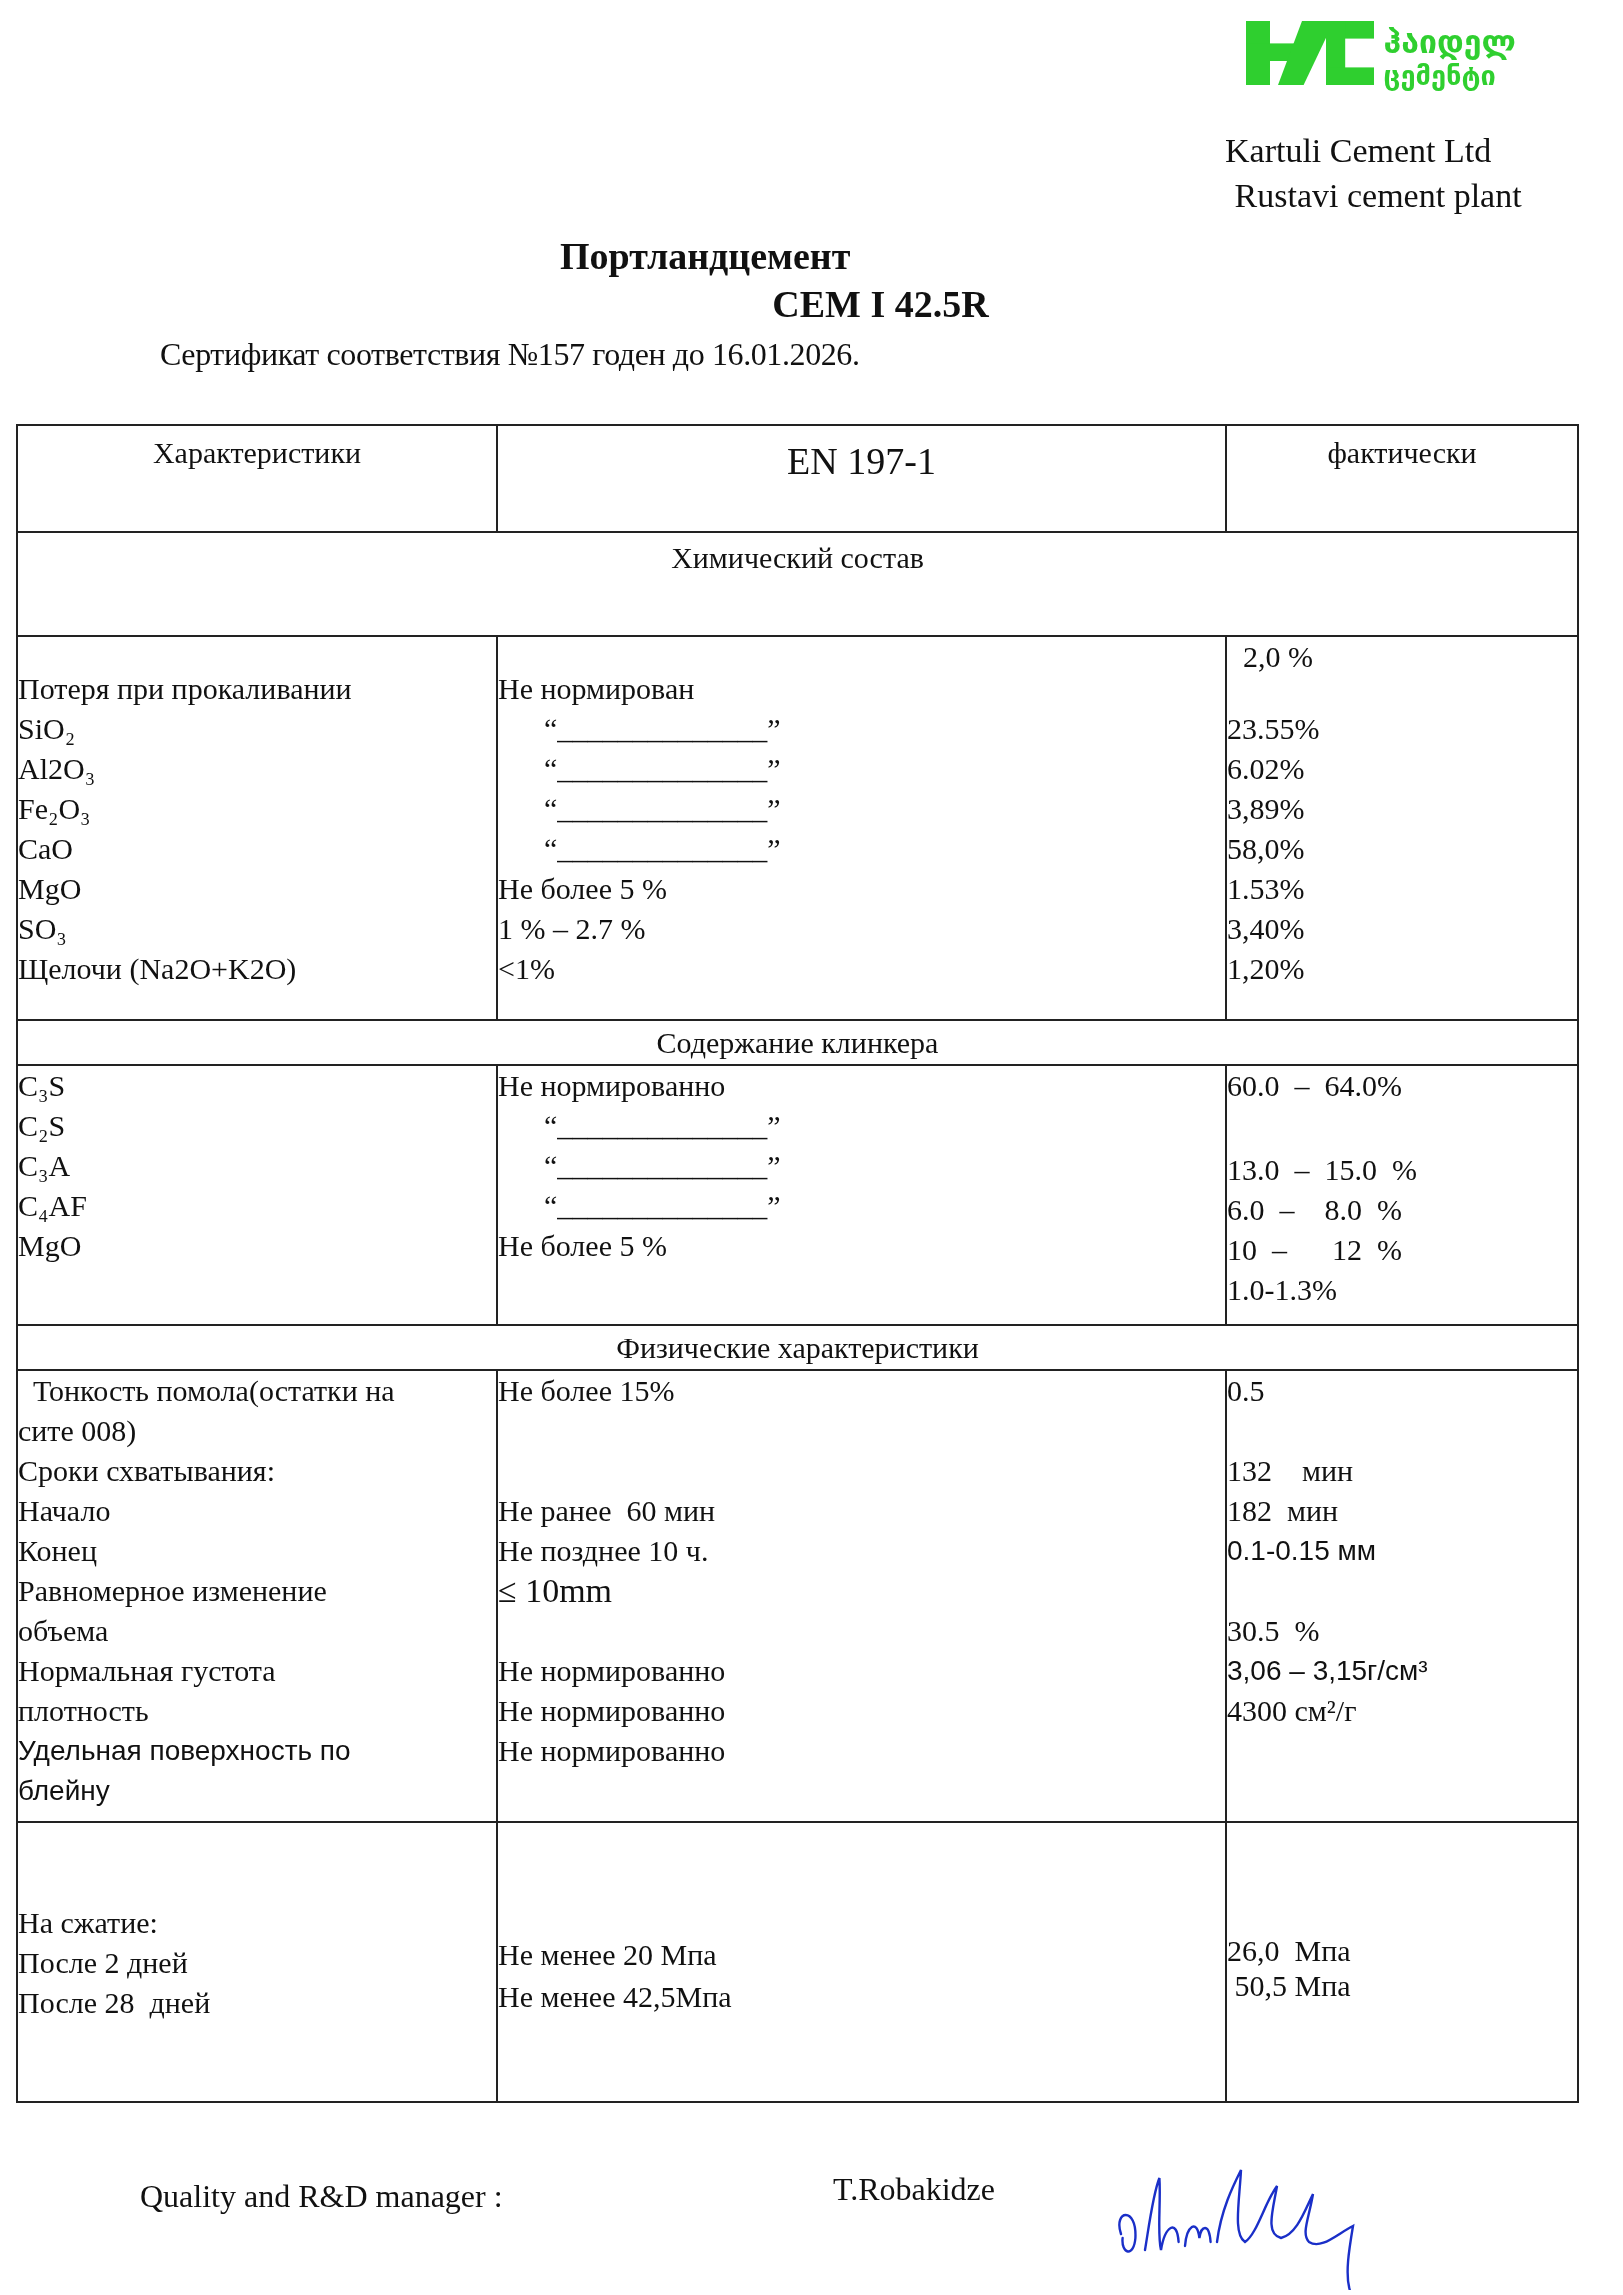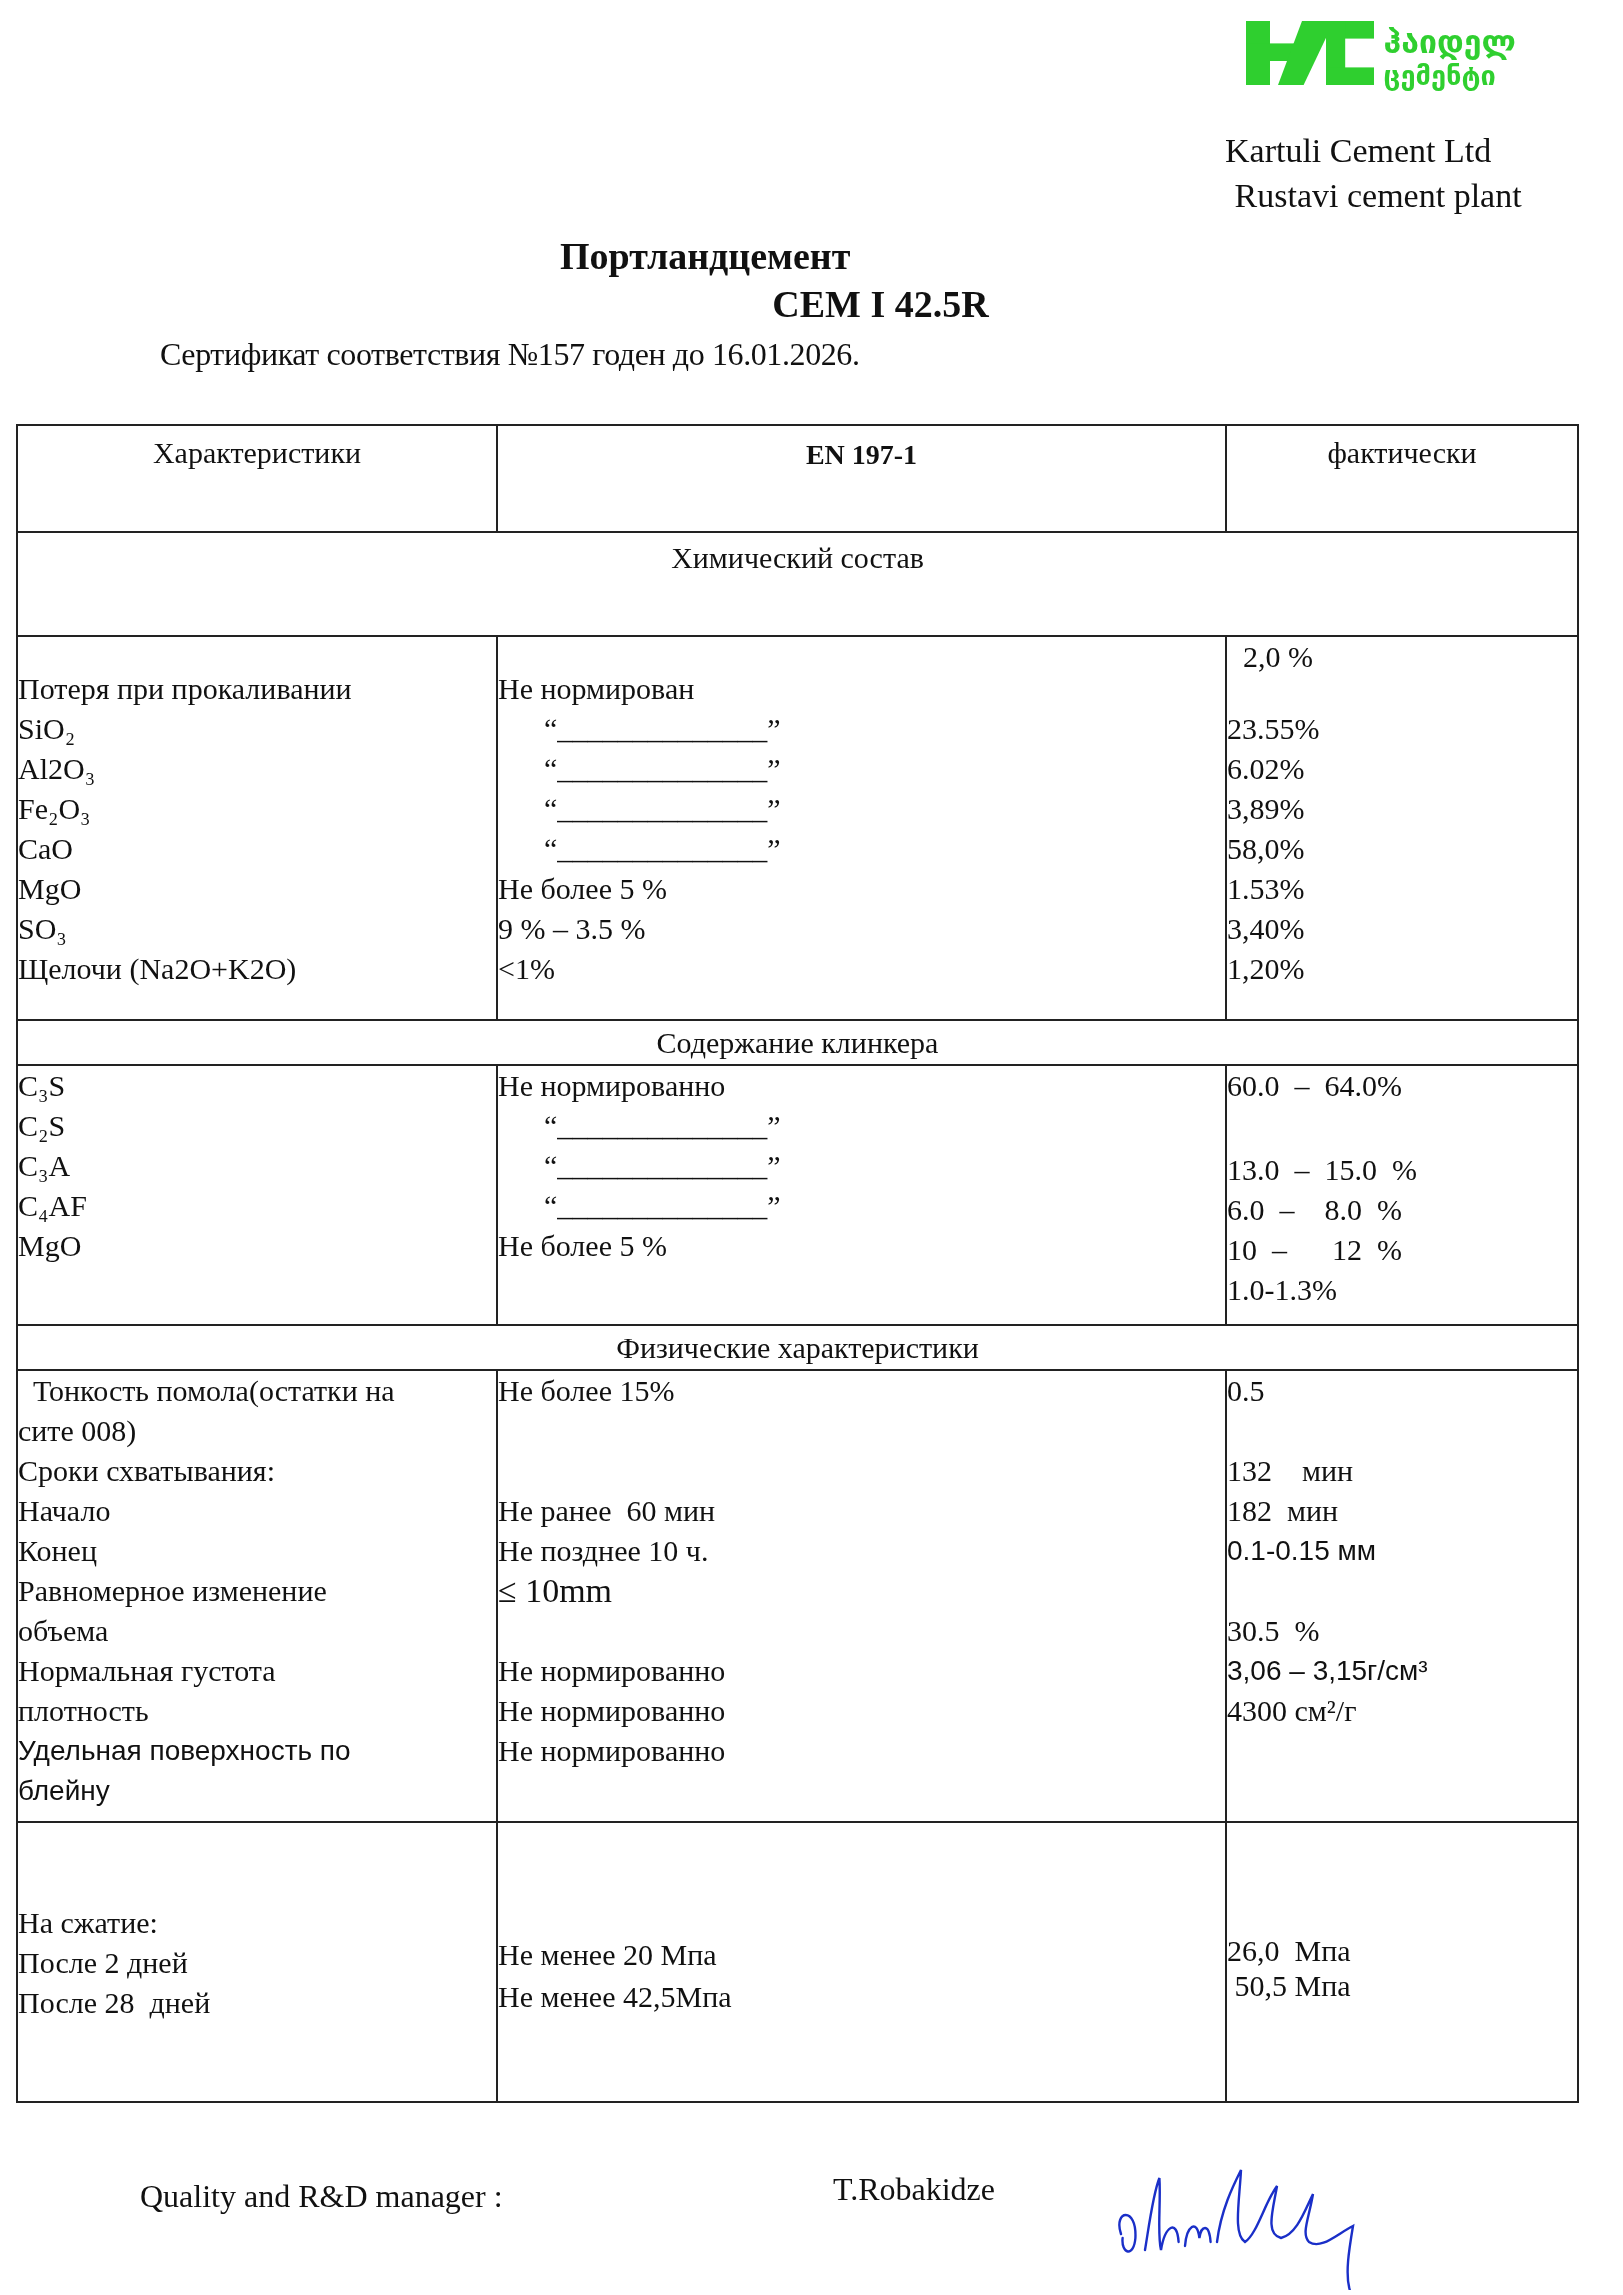--- a/index.html
+++ b/index.html
@@ -11,21 +11,21 @@
   .company .l2 { padding-left: 9.6px; }
   .title1 { top: 234px; font-size: 38px; font-weight: bold; left: 560px; width: 641px; }
   .title2 { top: 282px; font-size: 38px; font-weight: bold; left: 560px; width: 641px; text-align:center; }
   .cert { top: 336px; left: 160px; font-size: 32px; letter-spacing: -0.4px; }
   table.spec { position: absolute; left: 16px; top: 424px; width: 1561px;
                border-collapse: collapse; table-layout: fixed; }
   table.spec td { border: 2.4px solid #222; vertical-align: top; padding: 0; font-size: 30px; }
   .col1 { width: 480px; } .col2 { width: 729px; } .col3 { width: 352px; }
   .hdr td { height: 92px; }
   .hdr .c { text-align: center; padding-top: 10px; }
-  .hdr .en { font-weight: bold; font-size: 28px; padding-top: 13px; }
+  .hdr .en { font-weight: normal; font-size: 38px; padding-top: 13px; }
   .sect { text-align: center; margin-left: 7px; }
   .cell { padding: 4.8px 0 0 16px; }
   .cell .ln { height: 40px; line-height: 40px; white-space: nowrap; }
   .val { padding: 4.8px 0 0 16px; }
   .val .ln { height: 40px; line-height: 40px; white-space: nowrap; }
   .sans { font-family: "Liberation Sans", "DejaVu Sans", sans-serif; font-size: 28px; }
   .quote { letter-spacing: 0; margin-left: 46px; }
   .footer-role { left: 140px; top: 2178px; font-size: 32px; }
   .footer-name { left: 833px; top: 2171px; font-size: 32px; }
   .signature { left: 1113px; top: 2162px; width: 304px; height: 128px; }
@@ -87,21 +87,21 @@
       <div class="ln">Щелочи (Na2O+K2O)</div>
     </td>
     <td class="cell">
       <div class="ln" style="height:32px"></div>
       <div class="ln">Не нормирован</div>
       <div class="ln quote">“______________”</div>
       <div class="ln quote">“______________”</div>
       <div class="ln quote">“______________”</div>
       <div class="ln quote">“______________”</div>
       <div class="ln">Не более  5  %</div>
-      <div class="ln">9  %  –  3.5  %</div>
+      <div class="ln">1  %  –  2.7  %</div>
       <div class="ln">&lt;1%</div>
     </td>
     <td class="val">
       <div class="ln" style="padding-left:16px">2,0  %</div>
       <div class="ln" style="height:32px"></div>
       <div class="ln">23.55%</div>
       <div class="ln">6.02%</div>
       <div class="ln">3,89%</div>
       <div class="ln">58,0%</div>
       <div class="ln">1.53%</div>

